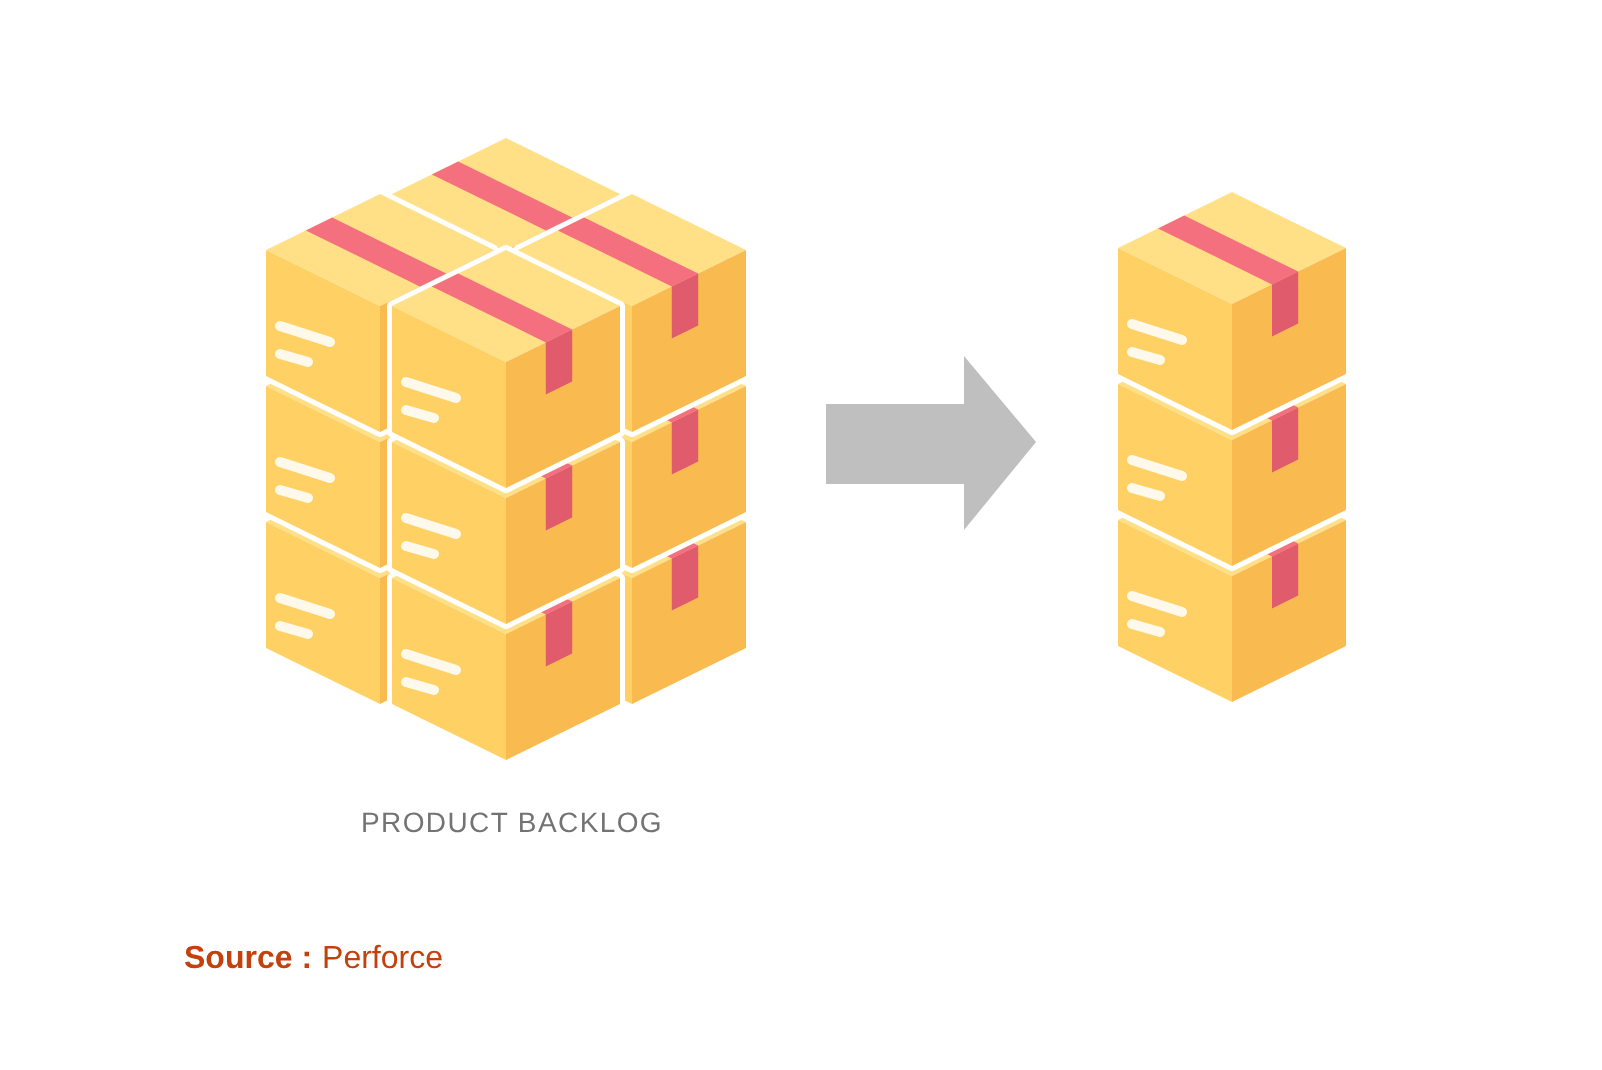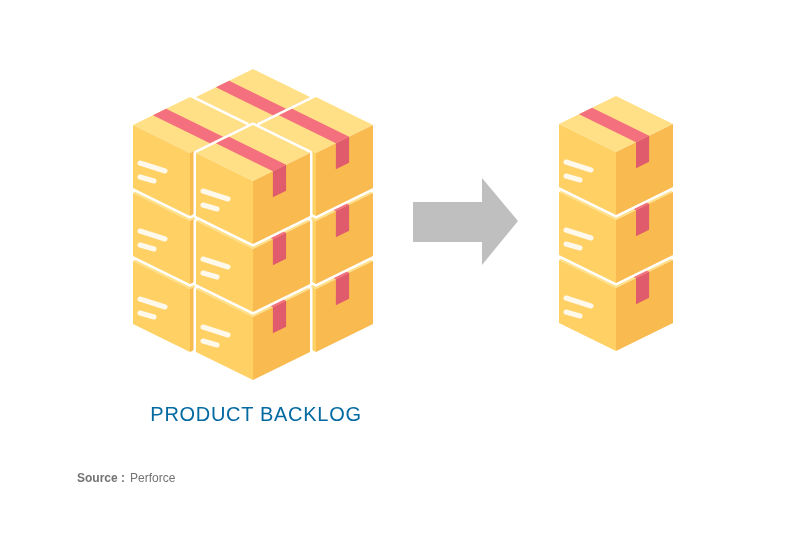--- a/index.html
+++ b/index.html
@@ -17,32 +17,32 @@
   }
   #diagram {
     position: absolute;
     left: 0;
     top: 0;
   }
   .stack-label {
     position: absolute;
     top: 403px;
     transform: translateX(-50%);
-    font-size: 20px;
+    font-size: 14px;
     letter-spacing: 0.7px;
     font-weight: 400;
-    color: #0369a1;
+    color: #737373;
     white-space: nowrap;
   }
   .source-line {
     position: absolute;
-    left: 77px;
+    left: 92px;
     top: 471px;
-    font-size: 12px;
-    color: #737373;
+    font-size: 16px;
+    color: #c2410c;
     white-space: nowrap;
   }
   .source-line .src-label {
     font-weight: 700;
   }
   .source-line .src-value {
     font-weight: 400;
     margin-left: 5px;
   }
 </style>

